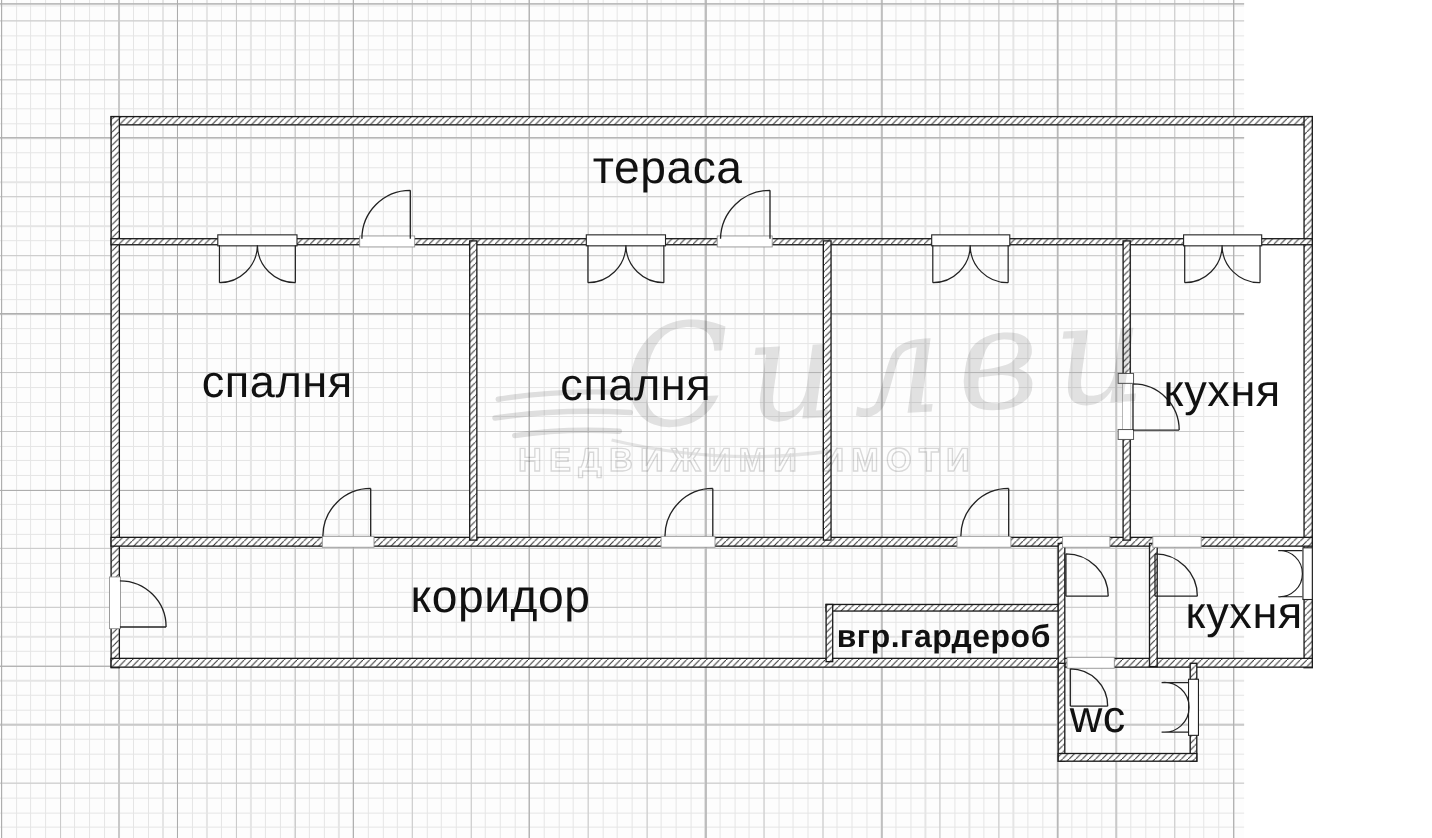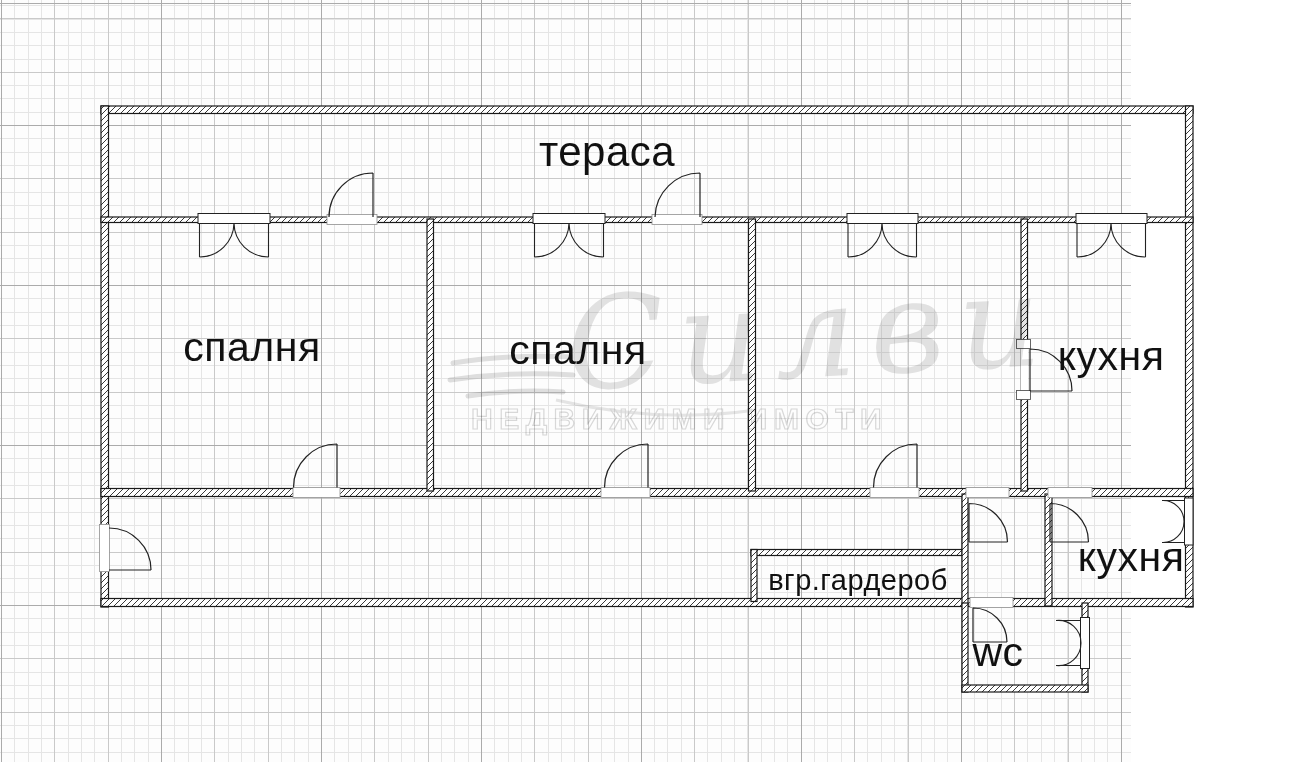--- a/index.html
+++ b/index.html
@@ -141,21 +141,22 @@
       <path d="M1050,542 V503.5 M1050,542 H1088.5 M1050,503.5 A38.5,38.5 0 0 1 1088.5,542"></path>
       <path d="M973,642 V608 M973,642 H1007 M973,608 A34,34 0 0 1 1007,642"></path>
       <path d="M109,570 H151 M109,528 A42,42 0 0 1 151,570"></path>
     </g>
   </svg>
 
   <div class="room-label mid" style="left:607px;  top:152px;">тераса</div>
   <div class="room-label" style="left:252px;  top:347px;">спалня</div>
   <div class="room-label" style="left:578px;  top:350px;">спалня</div>
   <div class="room-label" style="left:1111px; top:356px;">кухня</div>
-  <div class="room-label small" style="left:858px;  top:580px;">вгр.гардероб</div>
+  <div class="room-label mid" style="left:455px;  top:542px;">коридор</div>
+  <div class="room-label small" style="left:858px;  top:580px;font-weight:bold;">вгр.гардероб</div>
   <div class="room-label" style="left:1131px; top:557px;">кухня</div>
   <div class="room-label" style="left:998px; top:652px;">wc</div>
 
   <div id="watermark">
     <svg width="1302" height="762" viewBox="0 0 1302 762">
       <g fill="none" stroke="#e0e0e0" stroke-width="5" stroke-linecap="round">
         <path d="M453,363 q55,-9 120,-6"></path>
         <path d="M450,380 q60,-9 123,-5"></path>
         <path d="M468,396 q45,-7 95,-4"></path>
       </g>

